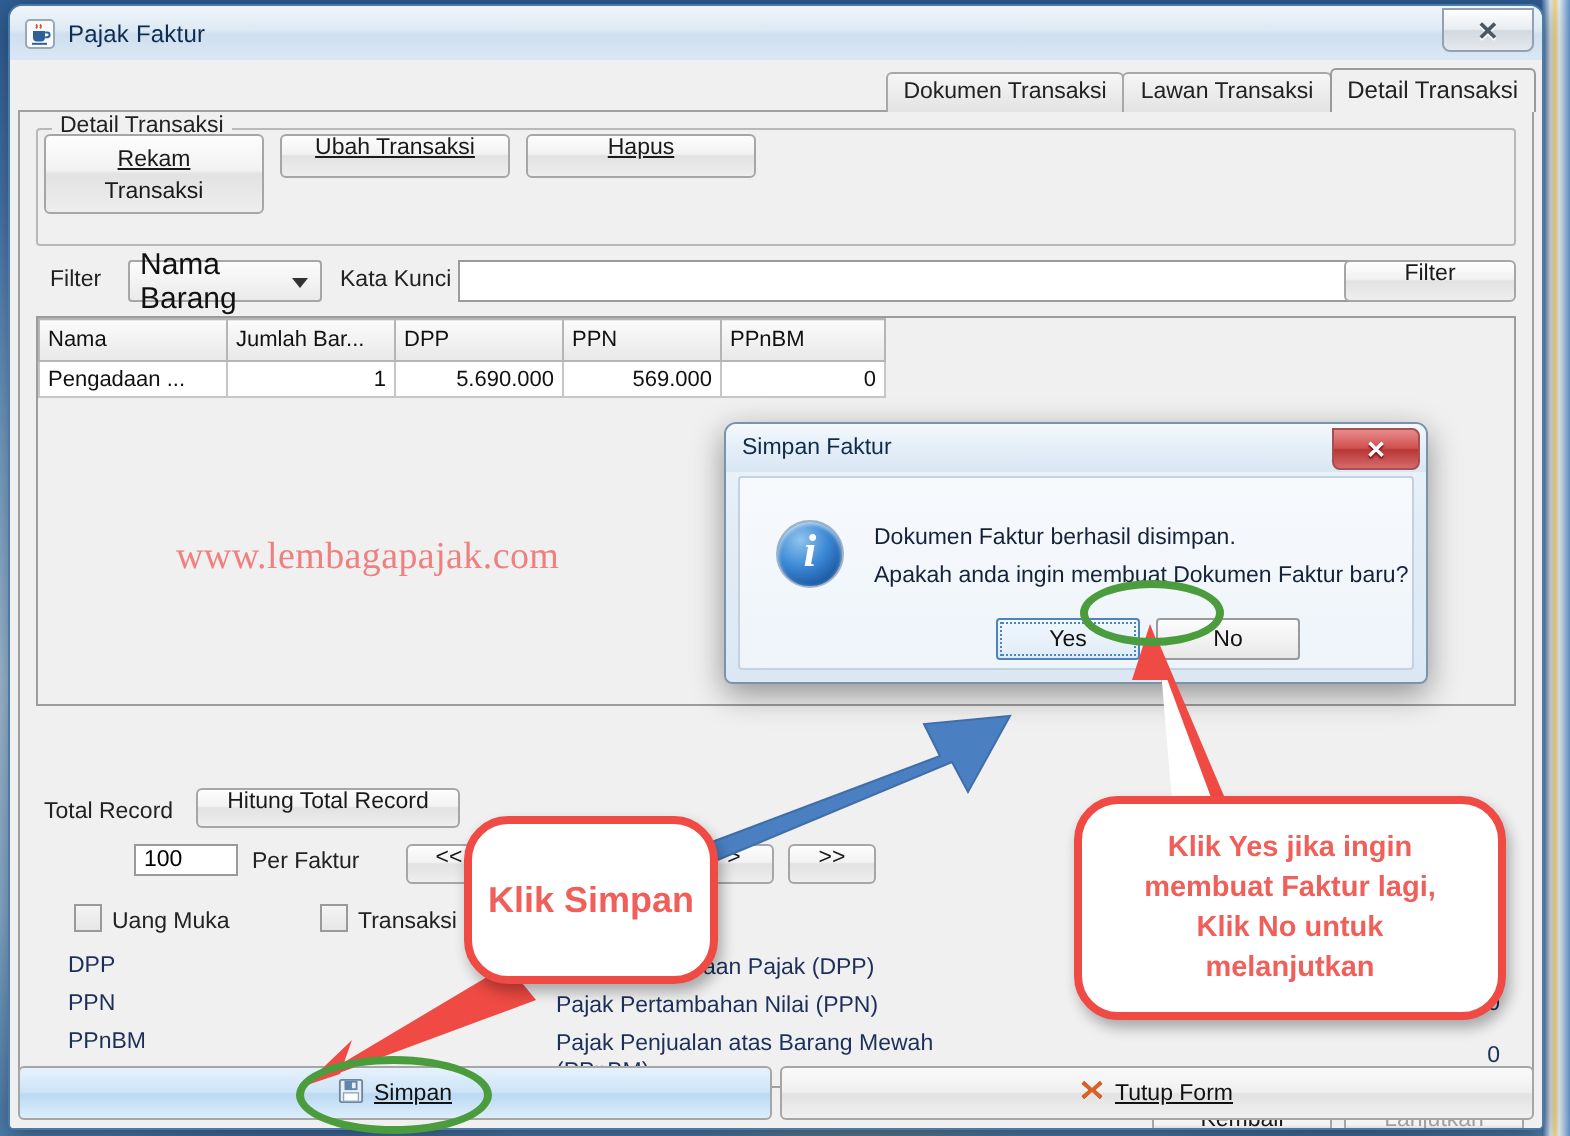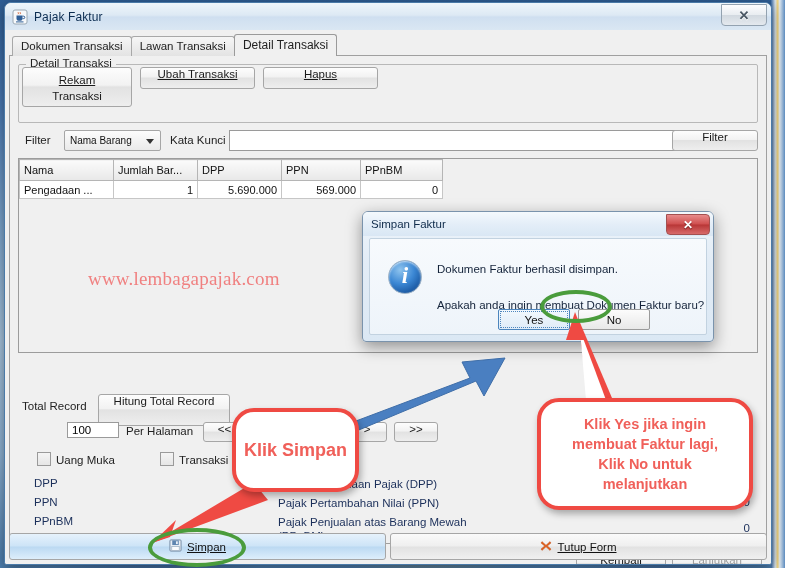--- a/index.html
+++ b/index.html
@@ -77,22 +77,22 @@
     position: absolute;
     left: 0; right: 0; top: 27px; bottom: 0;
     background: #f0f0f0;
     padding: 4px 4px 0 4px;
     box-sizing: border-box;
   }
   
   .tabbar {
     display: flex; align-items: flex-end;
     height: 21px;
-    margin: 1px 0 0 3px;
-    position: relative; z-index: 3;
+    margin: 1px 0 0 16px;
+    position: relative; z-index: 3; justify-content: flex-end;
   }
   .tab {
     font-size: 11.5px; color: #222;
     padding: 3px 8px 3px 8px;
     border: 1px solid #a8a8a8;
     border-bottom: none;
     background: linear-gradient(180deg,#f6f6f6,#e3e3e3);
     border-radius: 3px 3px 0 0;
     margin-right: -1px;
     cursor: pointer; line-height: 13px;
@@ -148,21 +148,21 @@
   .filter-row {
     position: absolute; left: 8px; top: 74px; right: 8px; height: 22px;
   }
   .lbl { font-size: 11.5px; color: #222; }
   #filter-label { position: absolute; left: 7px; top: 4px; }
   #filter-combo {
     position: absolute; left: 46px; top: 0;
     width: 97px; height: 21px;
     border: 1px solid #a6a6a6; border-radius: 2px;
     background: linear-gradient(180deg,#fcfcfc,#eaeaea);
-    font-size: 10px; color: #111;
+    font-size: 15px; color: #111;
     display: flex; align-items: center; padding-left: 5px;
     cursor: pointer; box-sizing: border-box;
   }
   .combo-arrow {
     position: absolute; right: 6px; top: 8px;
     width: 0; height: 0;
     border-left: 4px solid transparent;
     border-right: 4px solid transparent;
     border-top: 5px solid #333;
   }
@@ -203,21 +203,21 @@
   .watermark {
     position: absolute; left: 78px; top: 212px;
     font-family: "Liberation Serif", serif;
     font-size: 19px; color: #f08080;
     white-space: nowrap;
     letter-spacing: .2px;
   }
 
   
   #total-record-label { position: absolute; left: 12px; top: 344px; font-size: 11.5px; color:#222; }
-  #hitung-btn { position: absolute; left: 88px; top: 338px; width: 132px; height: 32px; }
+  #hitung-btn { position: absolute; left: 88px; top: 338px; width: 132px; height: 20px; }
 
   
   #perpage-input {
     position: absolute; left: 57px; top: 366px; width: 52px; height: 16px;
     border: 1px solid #9a9a9a; background: #fff; font-size: 11.5px;
     padding: 0 4px; box-sizing: border-box; font-family: "Liberation Sans", sans-serif;
   }
   #perhalaman-label { position: absolute; left: 116px; top: 369px; font-size: 11.5px; color:#222; }
   #first-btn { position:absolute; left: 193px; top: 366px; width: 43px; height: 20px; }
   #prev-btn  { position:absolute; left: 243px; top: 366px; width: 40px; height: 20px; }
@@ -313,21 +313,21 @@
   }
   .info-icon::after {
     content: "i";
     position: absolute; left: 0; right: 0; top: 2px;
     text-align: center;
     font-family: "Liberation Serif", serif;
     font-size: 23px; font-weight: bold; font-style: italic; color: #fff;
   }
   .dlg-line { position: absolute; font-size: 11.5px; color: #14233a; }
   #dlg-line1 { left: 67px; top: 24px; }
-  #dlg-line2 { left: 67px; top: 60px; }
+  #dlg-line2 { left: 67px; top: 43px; }
   #yes-btn {
     position: absolute; left: 128px; top: 70px; width: 72px; height: 21px;
     border: 1px solid #4c85bd; border-radius: 2px;
     background: linear-gradient(180deg,#f2f8fd,#dfecf8);
     font-size: 11.5px; color:#111; cursor:pointer;
     outline: 1px dotted #4c85bd; outline-offset: -3px;
     font-family: "Liberation Sans", sans-serif;
   }
   #no-btn {
     position: absolute; left: 208px; top: 70px; width: 72px; height: 21px;
@@ -446,21 +446,21 @@
       </div>
 
       <div class="watermark">www.lembagapajak.com</div>
 
       <span id="total-record-label">Total Record</span>
       <div class="btn" id="hitung-btn">
         <span>Hitung Total Record</span>
       </div>
 
       <input id="perpage-input" type="text" value="100" style="">
-      <span id="perhalaman-label">Per Halaman</span>
+      <span id="perhalaman-label">Per Faktur</span>
       <div class="btn" id="first-btn">
         <span>&lt;&lt;</span>
       </div>
       <div class="btn" id="prev-btn">
         <span>&lt;</span>
       </div>
       <input id="page-input" type="text" value="1" style="">
       <div class="btn" id="next-btn">
         <span>&gt;</span>
       </div>

